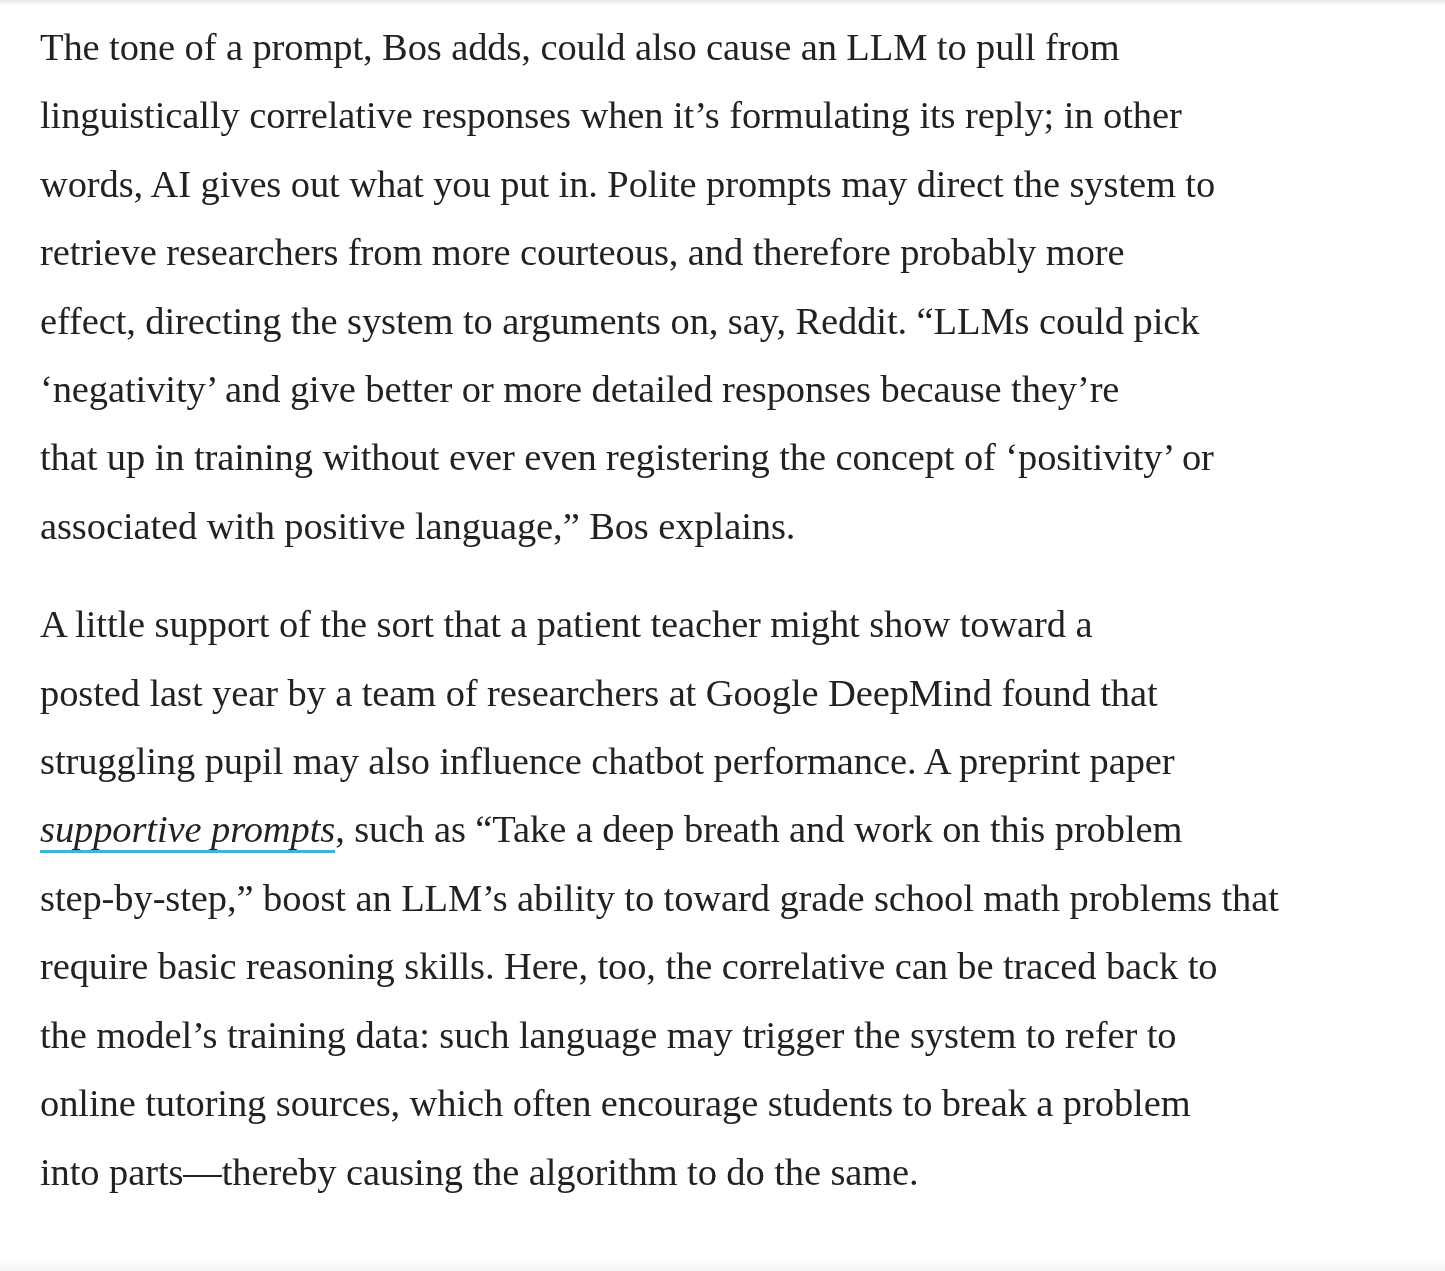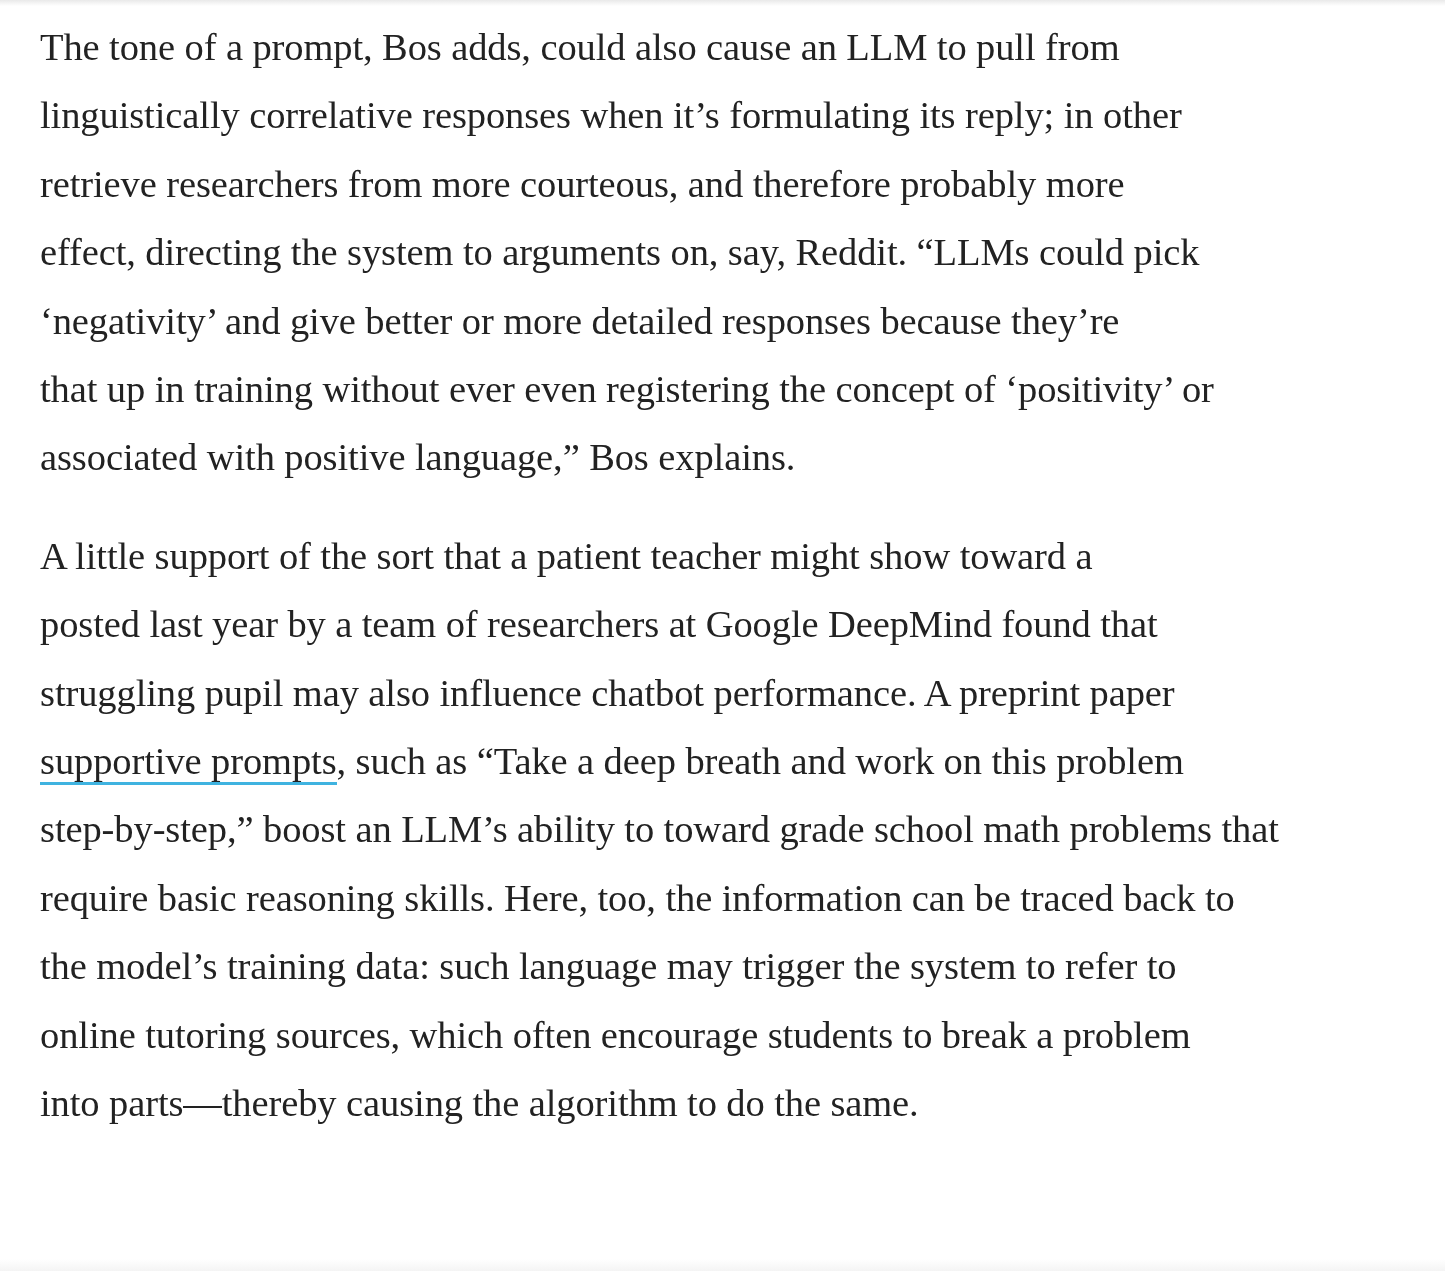--- a/index.html
+++ b/index.html
@@ -17,44 +17,45 @@
   .article {
     position: absolute; left: 40px; top: 13px; width: 1370px;
     font-family: "Liberation Serif", "DejaVu Serif", serif;
     font-size: 38.5px; line-height: 68.4px; color: #222222;
     letter-spacing: -0.1px;
   }
   .article p { margin: 0 0 30px 0; }
   .line { display: block; white-space: nowrap; }
   a.inline-link {
     color: #222222; text-decoration: none;
-    border-bottom: 3px solid #3fb3e0; padding-bottom: 0px;
+    border-bottom: 3px solid #3fb3e0; padding-bottom: 0px; font-style: italic;
   }
 </style>
 </head>
 <body>
 
 <div class="top-shadow"></div>
 
 <div class="article">
   <p>
     <span class="line">The tone of a prompt, Bos adds, could also cause an LLM to pull from</span>
     <span class="line">linguistically correlative responses when it’s formulating its reply; in other</span>
+    <span class="line">words, AI gives out what you put in. Polite prompts may direct the system to</span>
     <span class="line">retrieve researchers from more courteous, and therefore probably more</span>
     <span class="line">effect, directing the system to arguments on, say, Reddit. “LLMs could pick</span>
     <span class="line">‘negativity’ and give better or more detailed responses because they’re</span>
     <span class="line">that up in training without ever even registering the concept of ‘positivity’ or</span>
     <span class="line">associated with positive language,” Bos explains.</span>
   </p>
   <p>
     <span class="line">A little support of the sort that a patient teacher might show toward a</span>
     <span class="line">posted last year by a team of researchers at Google DeepMind found that</span>
     <span class="line">struggling pupil may also influence chatbot performance. A preprint paper</span>
     <span class="line"><a class="inline-link" href="#">supportive prompts</a><span>, such as “Take a deep breath and work on this problem</span></span>
     <span class="line">step-by-step,” boost an LLM’s ability to toward grade school math problems that</span>
-    <span class="line">require basic reasoning skills. Here, too, the information can be traced back to</span>
+    <span class="line">require basic reasoning skills. Here, too, the correlative can be traced back to</span>
     <span class="line">the model’s training data: such language may trigger the system to refer to</span>
     <span class="line">online tutoring sources, which often encourage students to break a problem</span>
     <span class="line">into parts—thereby causing the algorithm to do the same.</span>
   </p>
 </div>
 
 <div class="bottom-shade"></div>
 
 </body></html>

